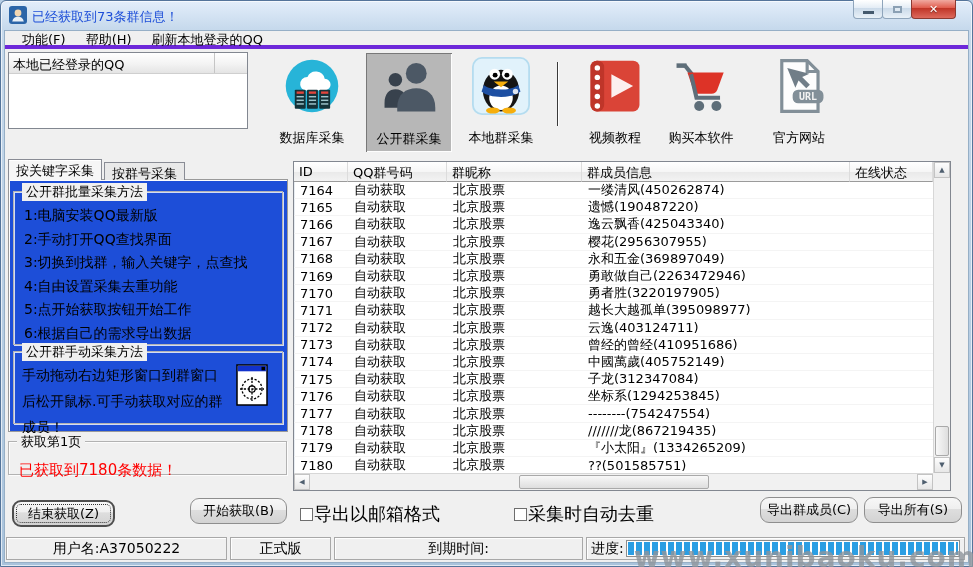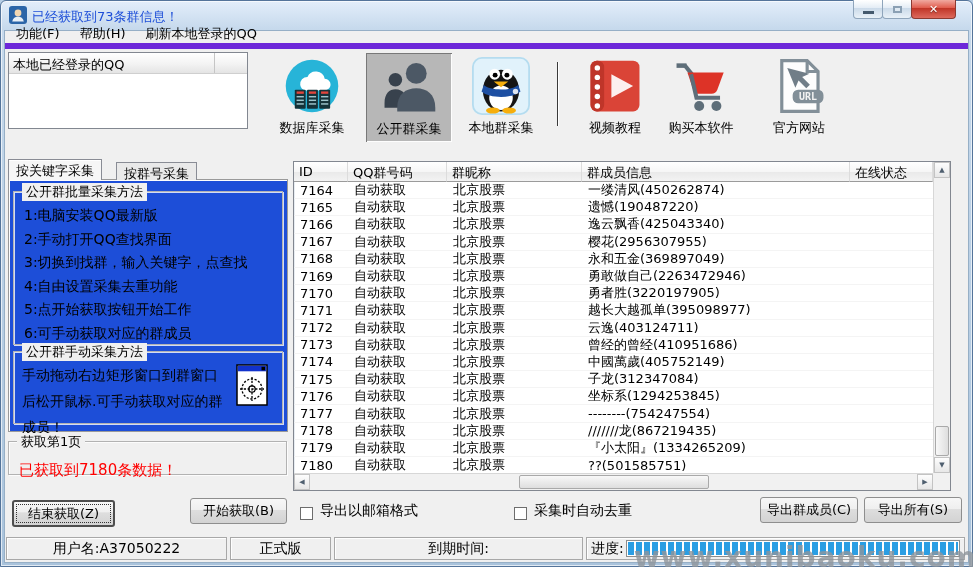--- a/index.html
+++ b/index.html
@@ -19,66 +19,66 @@
     border-radius:0 0 4px 4px;background:linear-gradient(#ffffff,#e3ecf5 45%,#cbdae9 46%,#e9f1f8);
     display:flex;align-items:center;justify-content:center;color:#44596d}
   .win-btn .min-glyph{width:11px;height:3px;background:#44596d;margin-top:6px}
   .win-btn .max-glyph{width:9px;height:7px;border:2px solid #8ba0b4;background:#dfe9f2}
   .win-btn.close{width:45px;color:#fff;border-color:#8c3a31;font-weight:bold;font-size:11px;
     background:linear-gradient(#f0a9a0,#e05a4b 45%,#c03527 46%,#dd6a5d);text-shadow:0 1px 1px rgba(0,0,0,.4)}
   .client{position:absolute;left:4px;top:30px;right:4px;bottom:4px;background:#f0f0f0;border:1px solid #96afc6}
 
   
   .menubar{position:absolute;left:5px;top:31px;right:5px;height:18px;background:#f0f0f0;
-    border-bottom:6px solid #6d28d9;display:flex;align-items:flex-end;gap:20px;padding-left:11px;font-size:13px}
+    border-bottom:4px solid #6d28d9;display:flex;align-items:flex-start;gap:20px;padding-left:17px;font-size:13px}
   .menu-item{white-space:nowrap;cursor:default}
 
   
   .local-list{position:absolute;left:8px;top:52px;width:240px;height:77px;background:#fff;border:1px solid #828790}
   .local-list .hdr{display:flex;height:21px;background:linear-gradient(#ffffff,#f3f3f3 55%,#e4e4e4);border-bottom:1px solid #cfcfcf}
   .local-list .hcell1{width:206px;border-right:1px solid #c5c5c5;font-size:13px;padding:3px 8px 0 4px;white-space:nowrap;overflow:hidden}
   .local-list .hcell2{flex:1}
 
   
   .tool{position:absolute;top:57px;width:86px;display:flex;flex-direction:column;align-items:center;font-size:13px;cursor:default}
   .tool svg{width:58px;height:58px;display:block}
-  .tool .cap{margin-top:4px;white-space:nowrap}
+  .tool .cap{margin-top:14px;white-space:nowrap}
   .tool.selected{top:53px;padding:5px 0 4px;background:#b7b7b7;
     box-shadow:inset 1px 1px 0 #787878,inset -1px -1px 0 #fdfdfd}
   .vsep{position:absolute;left:557px;top:62px;width:1px;height:64px;background:#3a3a3a;box-shadow:1px 0 0 #fff}
 
   
   .tab-row{position:absolute;left:8px;top:159px;display:flex;align-items:flex-end;font-size:13px;z-index:3}
-  .tab{padding:2px 7px;border:1px solid #898c95;border-bottom:none;background:#e9e9e9;height:18px;margin-right:14px;white-space:nowrap}
+  .tab{padding:2px 7px;border:1px solid #898c95;border-bottom:none;background:#e9e9e9;height:18px;margin-right:2px;white-space:nowrap}
   .tab.active{height:21px;background:#f6f6f6;box-shadow:inset 0 1px 0 #fff;position:relative;z-index:4}
   .tab-page{position:absolute;left:8px;top:179px;width:280px;height:253px;background:#1d4ed8;
     border:1px solid #9a9a9a;box-shadow:inset 1px 1px 0 #fdfdfd}
 
   .gbox{position:absolute;border:1px solid #b2b2b2;box-shadow:inset 1px 1px 0 rgba(255,255,255,.8),1px 1px 0 rgba(255,255,255,.8)}
   .gbox>.legend{position:absolute;top:-9px;left:8px;background:#f0f0f0;padding:0 4px;font-size:13px;white-space:nowrap}
 
   .gbox-batch{left:4px;top:11px;width:270px;height:154px}
   .steps{position:absolute;left:10px;top:12px;right:4px}
   .step{font-size:14px;line-height:23.5px;white-space:nowrap}
 
   .gbox-manual{left:4px;top:171px;width:270px;height:73px}
   .manual-text{position:absolute;left:8px;top:10px;width:208px;font-size:14px;line-height:26px}
   .drag-icon{position:absolute;right:14px;top:12px;width:32px;height:42px}
 
   .gbox-fetch{left:8px;top:441px;width:279px;height:34px;background:#f0f0f0}
   .fetch-status{position:absolute;left:10px;top:19px;font-size:15px;color:#ff0000;white-space:nowrap}
 
   
   .btn{position:absolute;font-size:13px;display:flex;align-items:center;justify-content:center;white-space:nowrap;
-    background:linear-gradient(#f7f7f7,#efefef 45%,#dedede 46%,#d3d3d3);border:1px solid #8e8e8e;border-radius:3px;cursor:default}
+    background:linear-gradient(#f7f7f7,#efefef 45%,#dedede 46%,#d3d3d3);border:1px solid #8e8e8e;border-radius:9px;cursor:default}
   .btn-stop{left:12px;top:500px;width:103px;height:27px;border:2px solid #4e4e4e;outline:1px dotted #333;outline-offset:-5px}
   .btn-start{left:190px;top:498px;width:97px;height:26px}
   .btn-export-members{left:760px;top:497px;width:98px;height:26px}
   .btn-export-all{left:864px;top:497px;width:98px;height:26px}
-  .chk{position:absolute;display:flex;align-items:flex-end;gap:7px;font-size:14px;white-space:nowrap}
+  .chk{position:absolute;display:flex;align-items:center;gap:1px;font-size:18px;white-space:nowrap}
   .chk .box{width:13px;height:13px;background:#fff;border:1px solid #6d6d6d;flex:none}
   .chk-email{left:300px;top:502px}
   .chk-dedupe{left:514px;top:502px}
 
   
   .table{position:absolute;left:293px;top:161px;width:658px;height:330px;background:#fff;
     border:1px solid #828790;box-shadow:inset 1px 1px 0 #e8edf2}
   .thead{position:absolute;left:0;top:0;right:17px;height:20px;display:flex}
   .th{border-right:1px solid #dcdcdc;border-bottom:1px solid #9b9b9b;font-size:13px;padding:2px 0 0 5px;
     background:linear-gradient(#ffffff,#f6f6f6 50%,#e9e9e9 51%,#f3f3f3);white-space:nowrap;overflow:hidden}
@@ -270,21 +270,21 @@
           <div class="step">1:电脑安装QQ最新版</div>
 
           <div class="step">2:手动打开QQ查找界面</div>
 
           <div class="step">3:切换到找群，输入关键字，点查找</div>
 
           <div class="step">4:自由设置采集去重功能</div>
 
           <div class="step">5:点开始获取按钮开始工作</div>
 
-          <div class="step">6:可手动获取对应的群成员</div>
+          <div class="step">6:根据自己的需求导出数据</div>
         </div>
     </div>
 
     <div class="gbox gbox-manual">
       <span class="legend">公开群手动采集方法</span>
       <div class="manual-text">手动拖动右边矩形窗口到群窗口后松开鼠标.可手动获取对应的群成员！</div>
       <svg class="drag-icon" viewBox="0 0 32 42">
         <rect x="1" y="1" width="30" height="40" fill="#fff" stroke="#000" stroke-width="1.5"></rect>
         <rect x="1.8" y="1.8" width="28.4" height="5.5" fill="#1132cc"></rect>
         <rect x="25.5" y="2.8" width="3.5" height="3.5" fill="#000"></rect>

